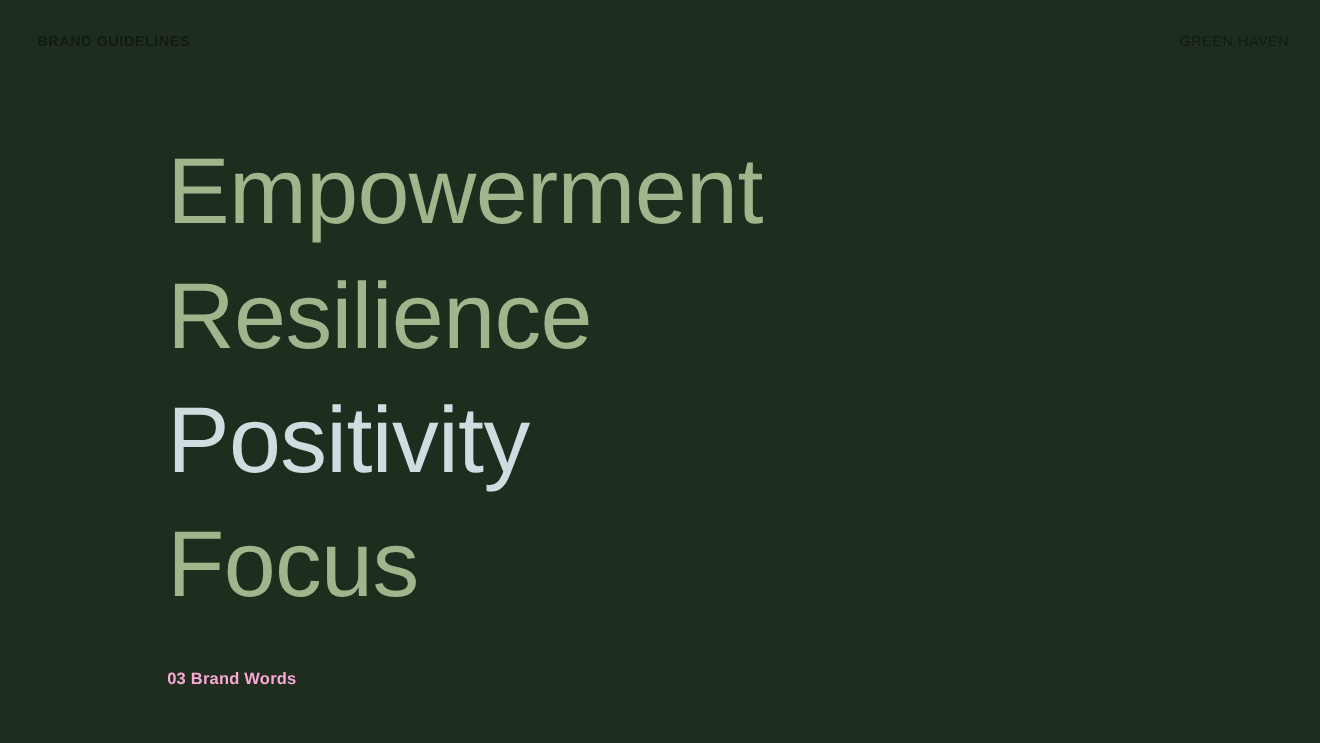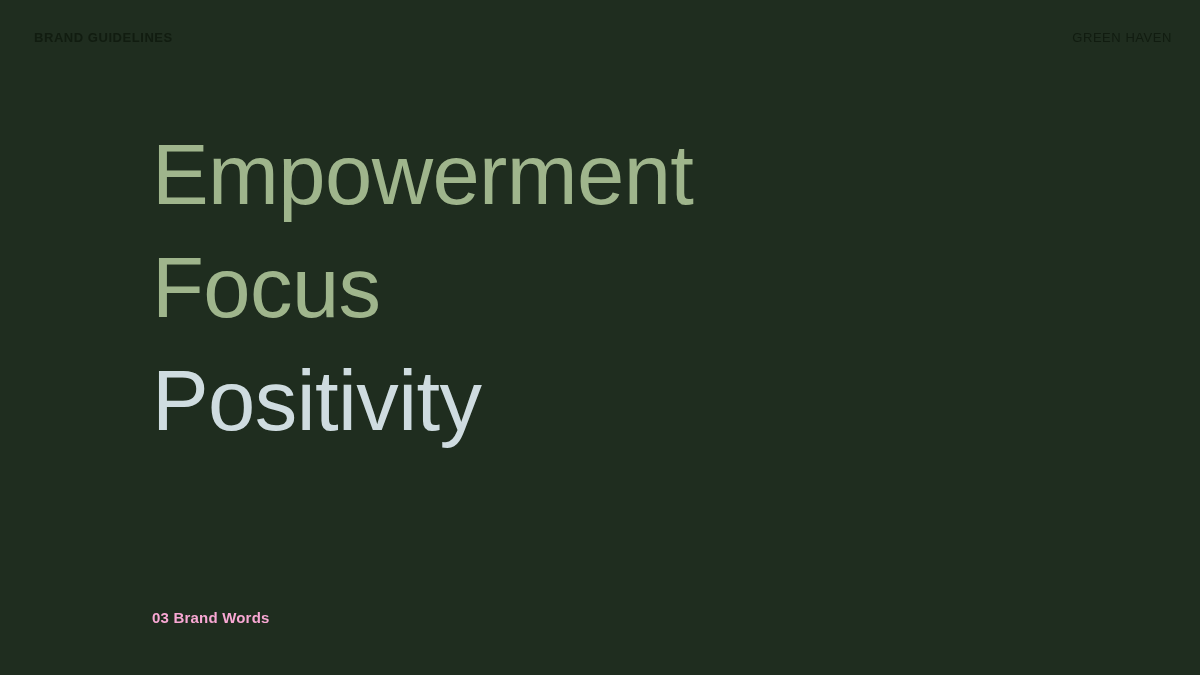--- a/index.html
+++ b/index.html
@@ -100,21 +100,22 @@
 
 <div class="slide" style="background: rgb(31, 45, 31);">
 
   <div class="slide-header">
     <div class="header-left" style="color: rgb(17, 28, 16);">BRAND GUIDELINES</div>
     <div class="header-right" style="color: rgb(17, 28, 16);">GREEN HAVEN</div>
   </div>
 
   <div class="word-stack">
     <span class="brand-word" style="color: rgb(159, 181, 140);">Empowerment</span>
+    <span class="brand-word" style="color: rgb(159, 181, 140);">Resilience</span>
+    <span class="brand-word is-highlighted" style="color: rgb(207, 220, 224);">Positivity</span>
     <span class="brand-word" style="color: rgb(159, 181, 140);">Focus</span>
-    <span class="brand-word is-highlighted" style="color: rgb(207, 220, 224);">Positivity</span>
   </div>
 
   <div class="slide-footer">
     <div class="footer-label" style="color: #f9a8d4;">03 Brand Words</div>
   </div>
 
 </div>
 
 </body></html>

